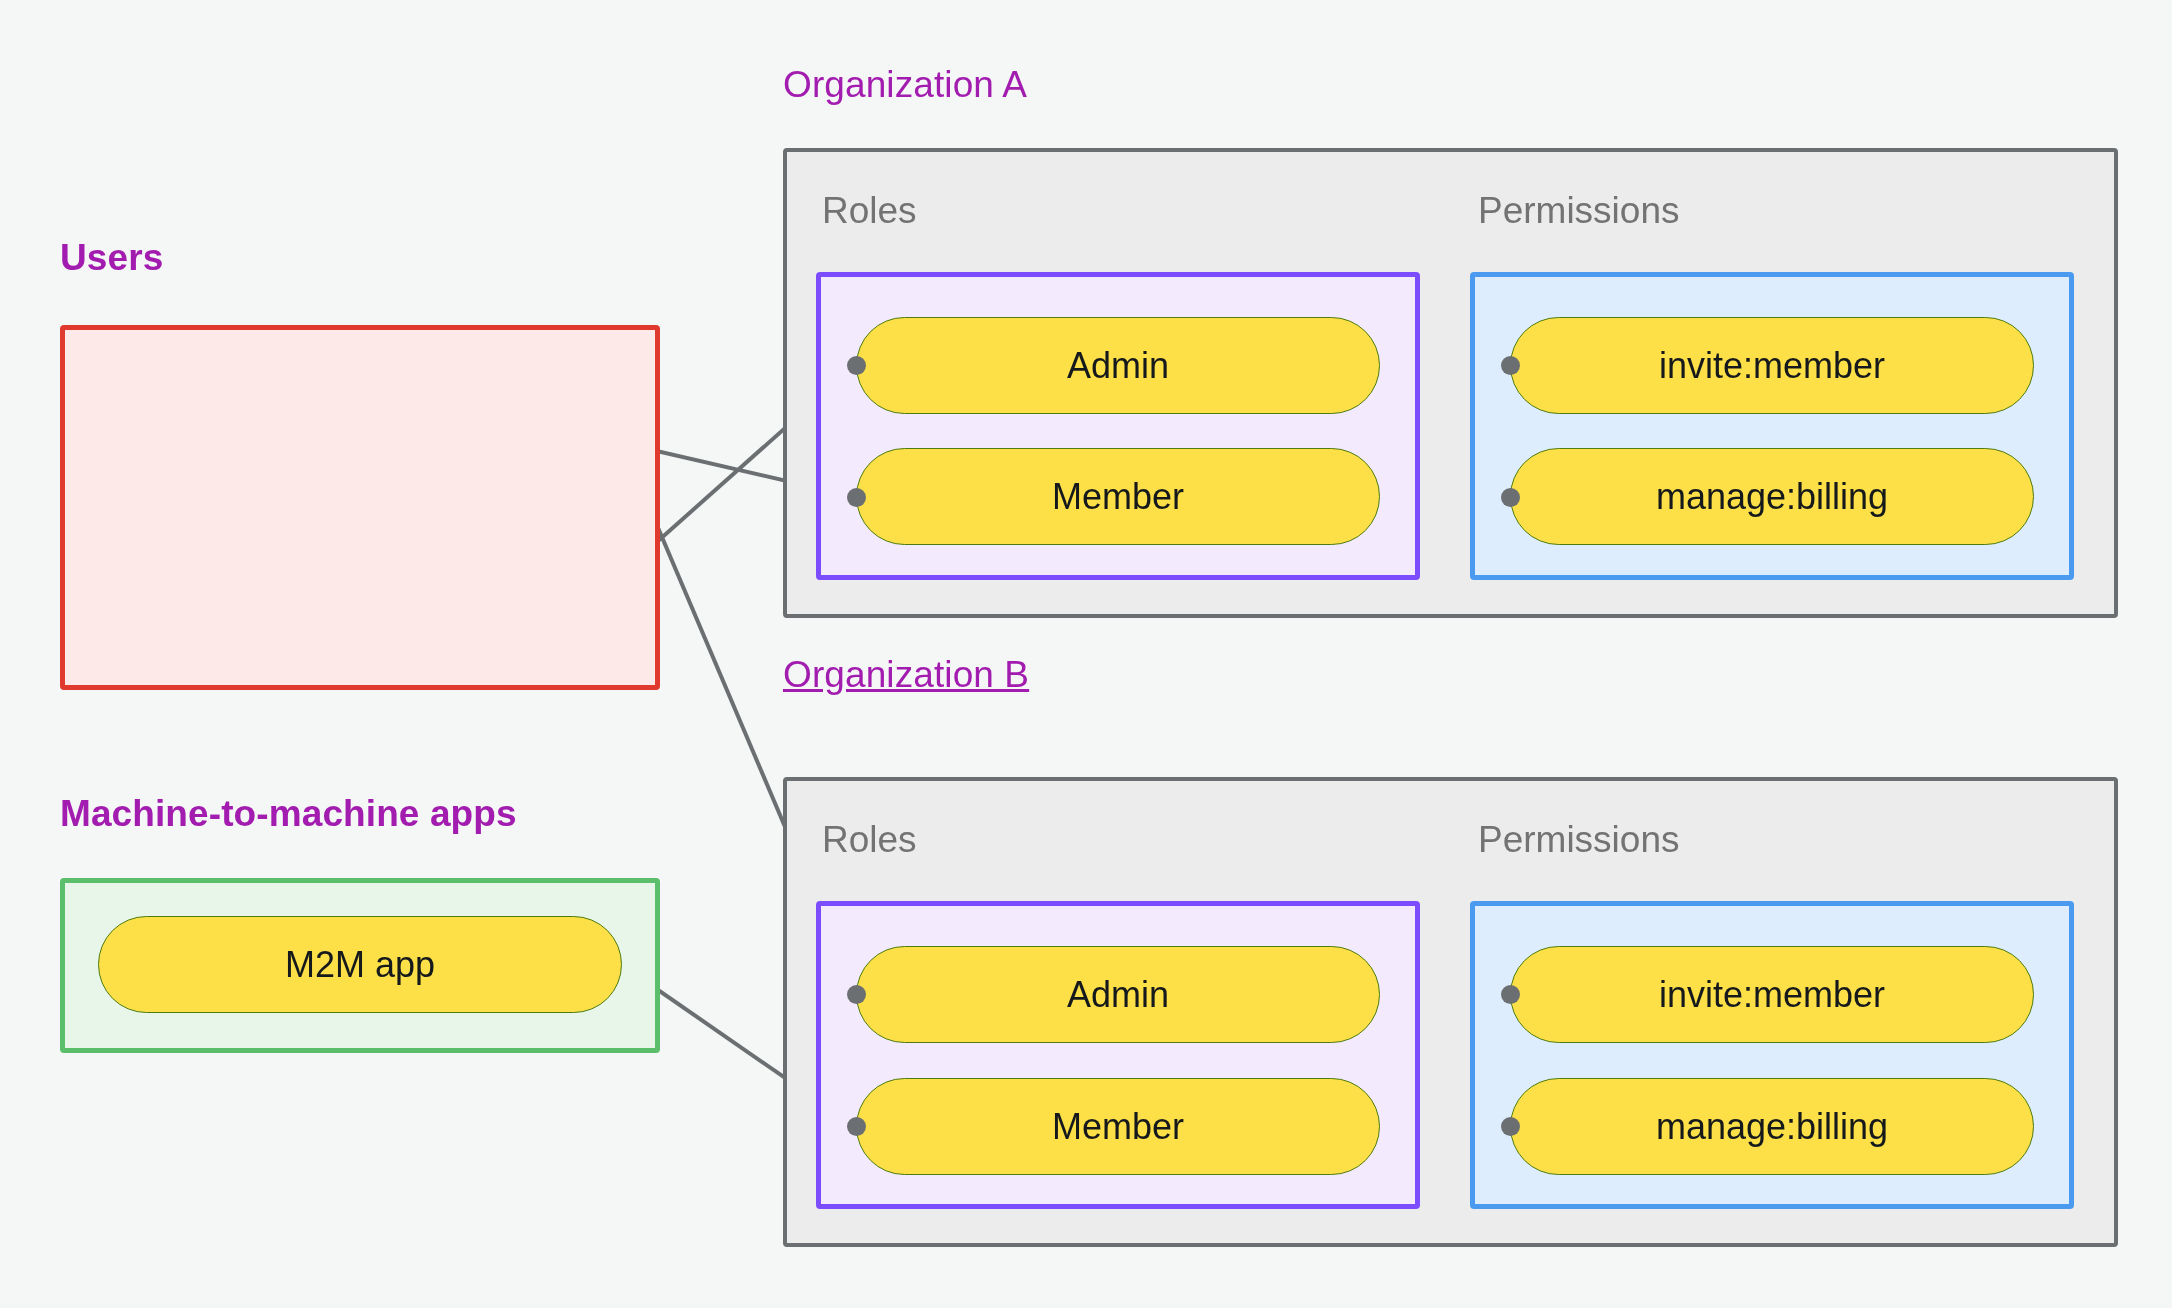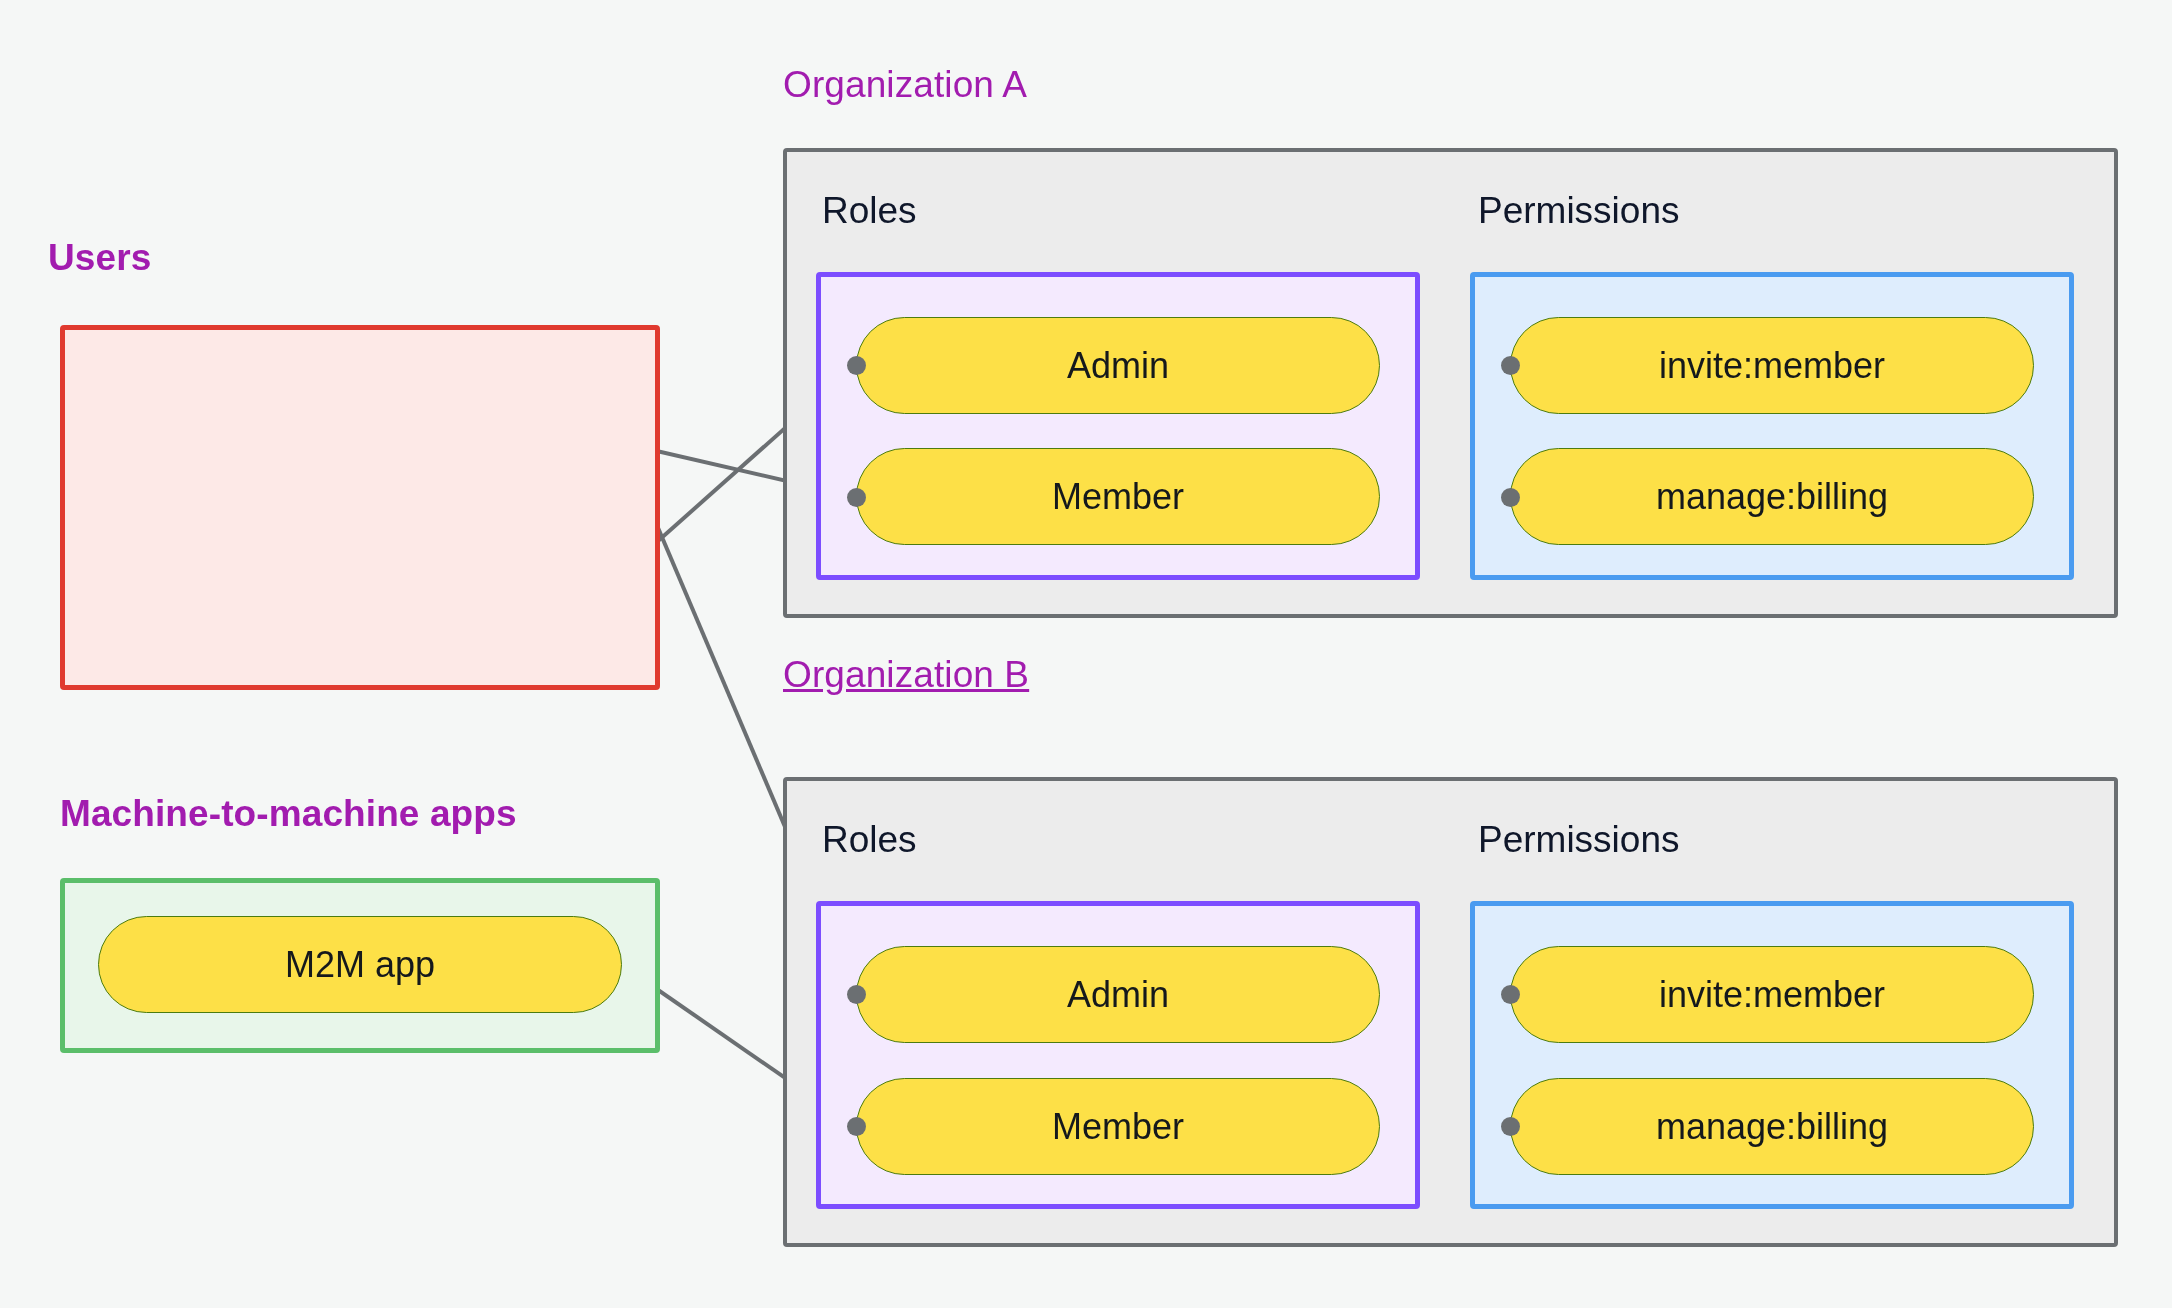--- a/index.html
+++ b/index.html
@@ -33,21 +33,21 @@
     box-sizing:border-box;
     border-radius:4px;
   }
   .sub-box.roles{border:5px solid #7c4dff;background:#f4eafe;}
   .sub-box.perms{border:5px solid #4a9bf0;background:#deedfd;}
   .sub-box.users{border:5px solid #e03a2f;background:#fde9e7;}
   .sub-box.m2m{border:5px solid #5bbe6a;background:#e8f6ea;}
 
   .inner-title{
     position:absolute;z-index:4;
-    font-size:37px;color:#0f172a;white-space:nowrap;
+    font-size:37px;color:#737373;white-space:nowrap;
   }
 
   .pill{
     position:absolute;z-index:4;
     box-sizing:border-box;
     background:#fde047;
     border:1px solid #4d7c0f;
     border-radius:999px;
     display:flex;align-items:center;justify-content:center;
     font-size:36px;color:#15191c;
@@ -79,21 +79,21 @@
       <line x1="1380" y1="497" x2="1510" y2="497"></line>
 
       <line x1="1380" y1="994" x2="1510" y2="994"></line>
 
       <line x1="1380" y1="994" x2="1510" y2="1127"></line>
 
       <line x1="1380" y1="1127" x2="1510" y2="1127"></line>
     </g>
   </svg>
 
-  <div class="group-label bold" style="left:48px;top:237px;">Users</div>
+  <div class="group-label bold" style="left:60px;top:237px;">Users</div>
 
   <div class="sub-box users" style="left:60px;top:325px;width:600px;height:365px;"></div>
 
 
 
   <div class="group-label bold" style="left:60px;top:793px;">Machine-to-machine apps</div>
 
   <div class="sub-box m2m" style="left:60px;top:878px;width:600px;height:175px;"></div>
 
   <div class="pill" style="left:98px;top:916px;width:524px;height:97px;">M2M app</div>

